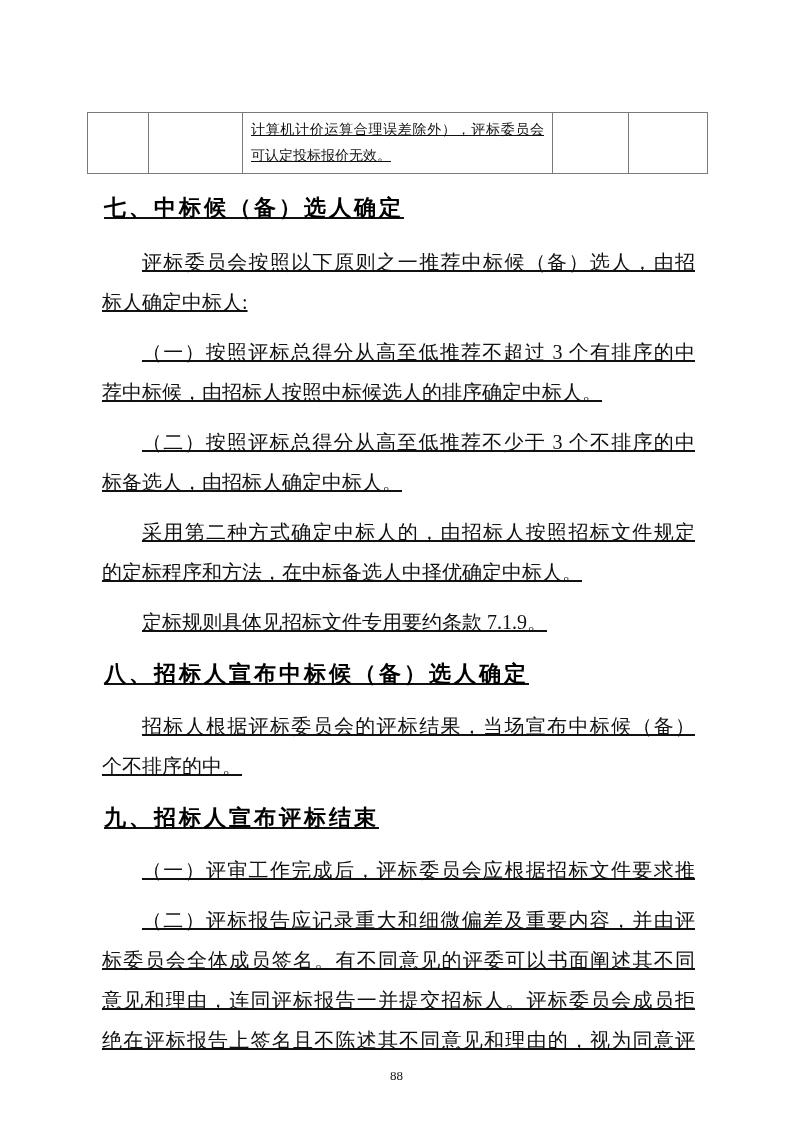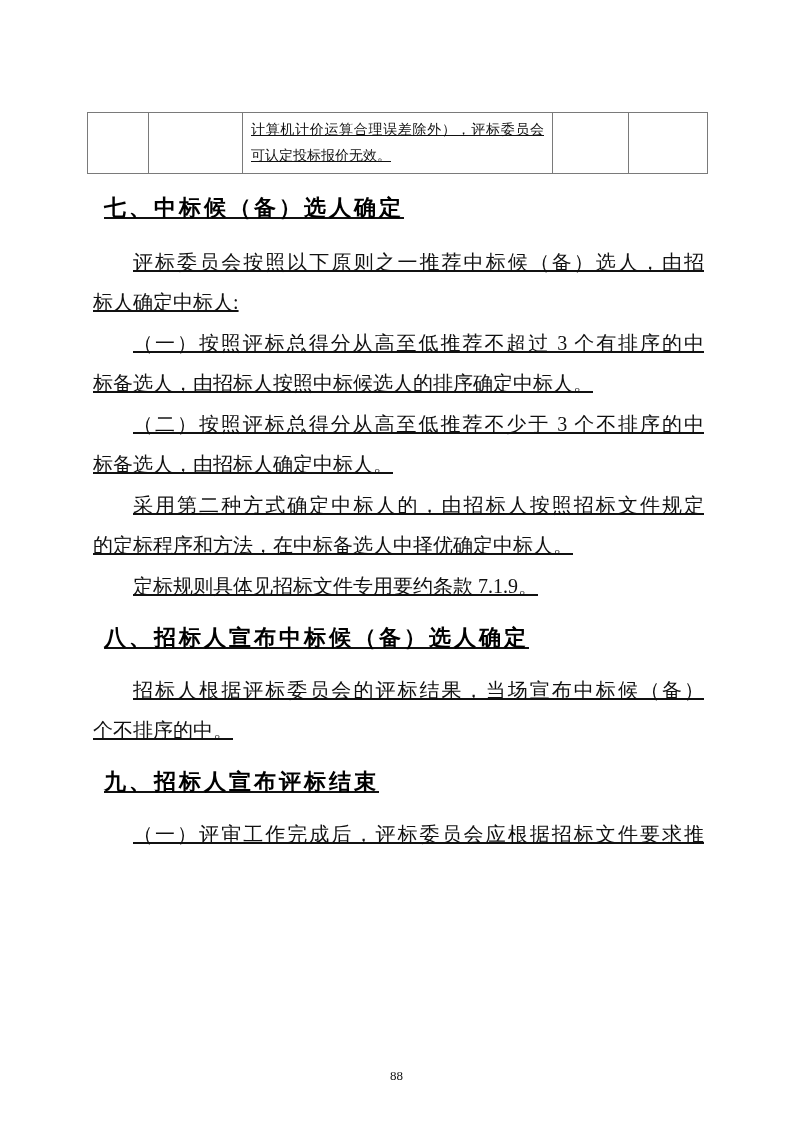--- a/index.html
+++ b/index.html
@@ -15,21 +15,21 @@
     border:1px solid #7a7a7a;height:54px;padding:3px 8px;vertical-align:middle;
     font-size:14px;line-height:26px;text-align:justify;text-justify:inter-character;
     overflow:hidden;
   }
   .c0{width:61px}.c1{width:94px}.c2{width:310px}.c3{width:76px}.c4{width:79px}
   h2.sec{
     margin:12px;font-family:"Liberation Sans","DejaVu Sans",sans-serif;
     font-weight:bold;font-size:22px;line-height:40px;letter-spacing:3px;color:#000;
   }
   h2.sec.mt{margin-top:14px;}
-  .para{margin:1px;}
+  .para{margin:10px;}
   .para.gap{margin-top:14px;}
   .ln{
     font-size:20px;line-height:40px;
     text-align:justify;text-align-last:justify;text-justify:inter-character;
   }
   .fi{text-indent:2em;}
   .end{text-align-last:left;}
   .footer{
     position:absolute;left:0;right:0;top:1026px;text-align:center;
     font-size:13px;line-height:18px;color:#111;
@@ -65,21 +65,21 @@
 
     <h2 class="sec mt">七、中标候（备）选人确定</h2>
 
     <div class="para gap">
       <div class="ln fi">评标委员会按照以下原则之一推荐中标候（备）选人，由招</div>
       <div class="ln end">标人确定中标人:</div>
     </div>
 
     <div class="para">
       <div class="ln fi">（一）按照评标总得分从高至低推荐不超过 3 个有排序的中</div>
-      <div class="ln end">标备选人，由招标人按照中标候选人的排序确定中标人。</div>
+      <div class="ln end">荐中标候，由招标人按照中标候选人的排序确定中标人。</div>
     </div>
 
     <div class="para">
       <div class="ln fi">（二）按照评标总得分从高至低推荐不少于 3 个不排序的中</div>
       <div class="ln end">标备选人，由招标人确定中标人。</div>
     </div>
 
     <div class="para">
       <div class="ln fi">采用第二种方式确定中标人的，由招标人按照招标文件规定</div>
       <div class="ln end">的定标程序和方法，在中标备选人中择优确定中标人。</div>
@@ -95,18 +95,24 @@
       <div class="ln fi">招标人根据评标委员会的评标结果，当场宣布中标候（备）</div>
       <div class="ln end">个不排序的中。</div>
     </div>
 
     <h2 class="sec">九、招标人宣布评标结束</h2>
 
     <div class="para">
       <div class="ln fi">（一）评审工作完成后，评标委员会应根据招标文件要求推</div>
     </div>
 
+    <div class="para">
+      <div class="ln fi">（二）评标报告应记录重大和细微偏差及重要内容，并由评</div>
+      <div class="ln">标委员会全体成员签名。有不同意见的评委可以书面阐述其不同</div>
+      <div class="ln">意见和理由，连同评标报告一并提交招标人。评标委员会成员拒</div>
+      <div class="ln">绝在评标报告上签名且不陈述其不同意见和理由的，视为同意评</div>
+    </div>
 
   </div>
 
   <div class="footer">88</div>
 
 </div>
 
 </body></html>

